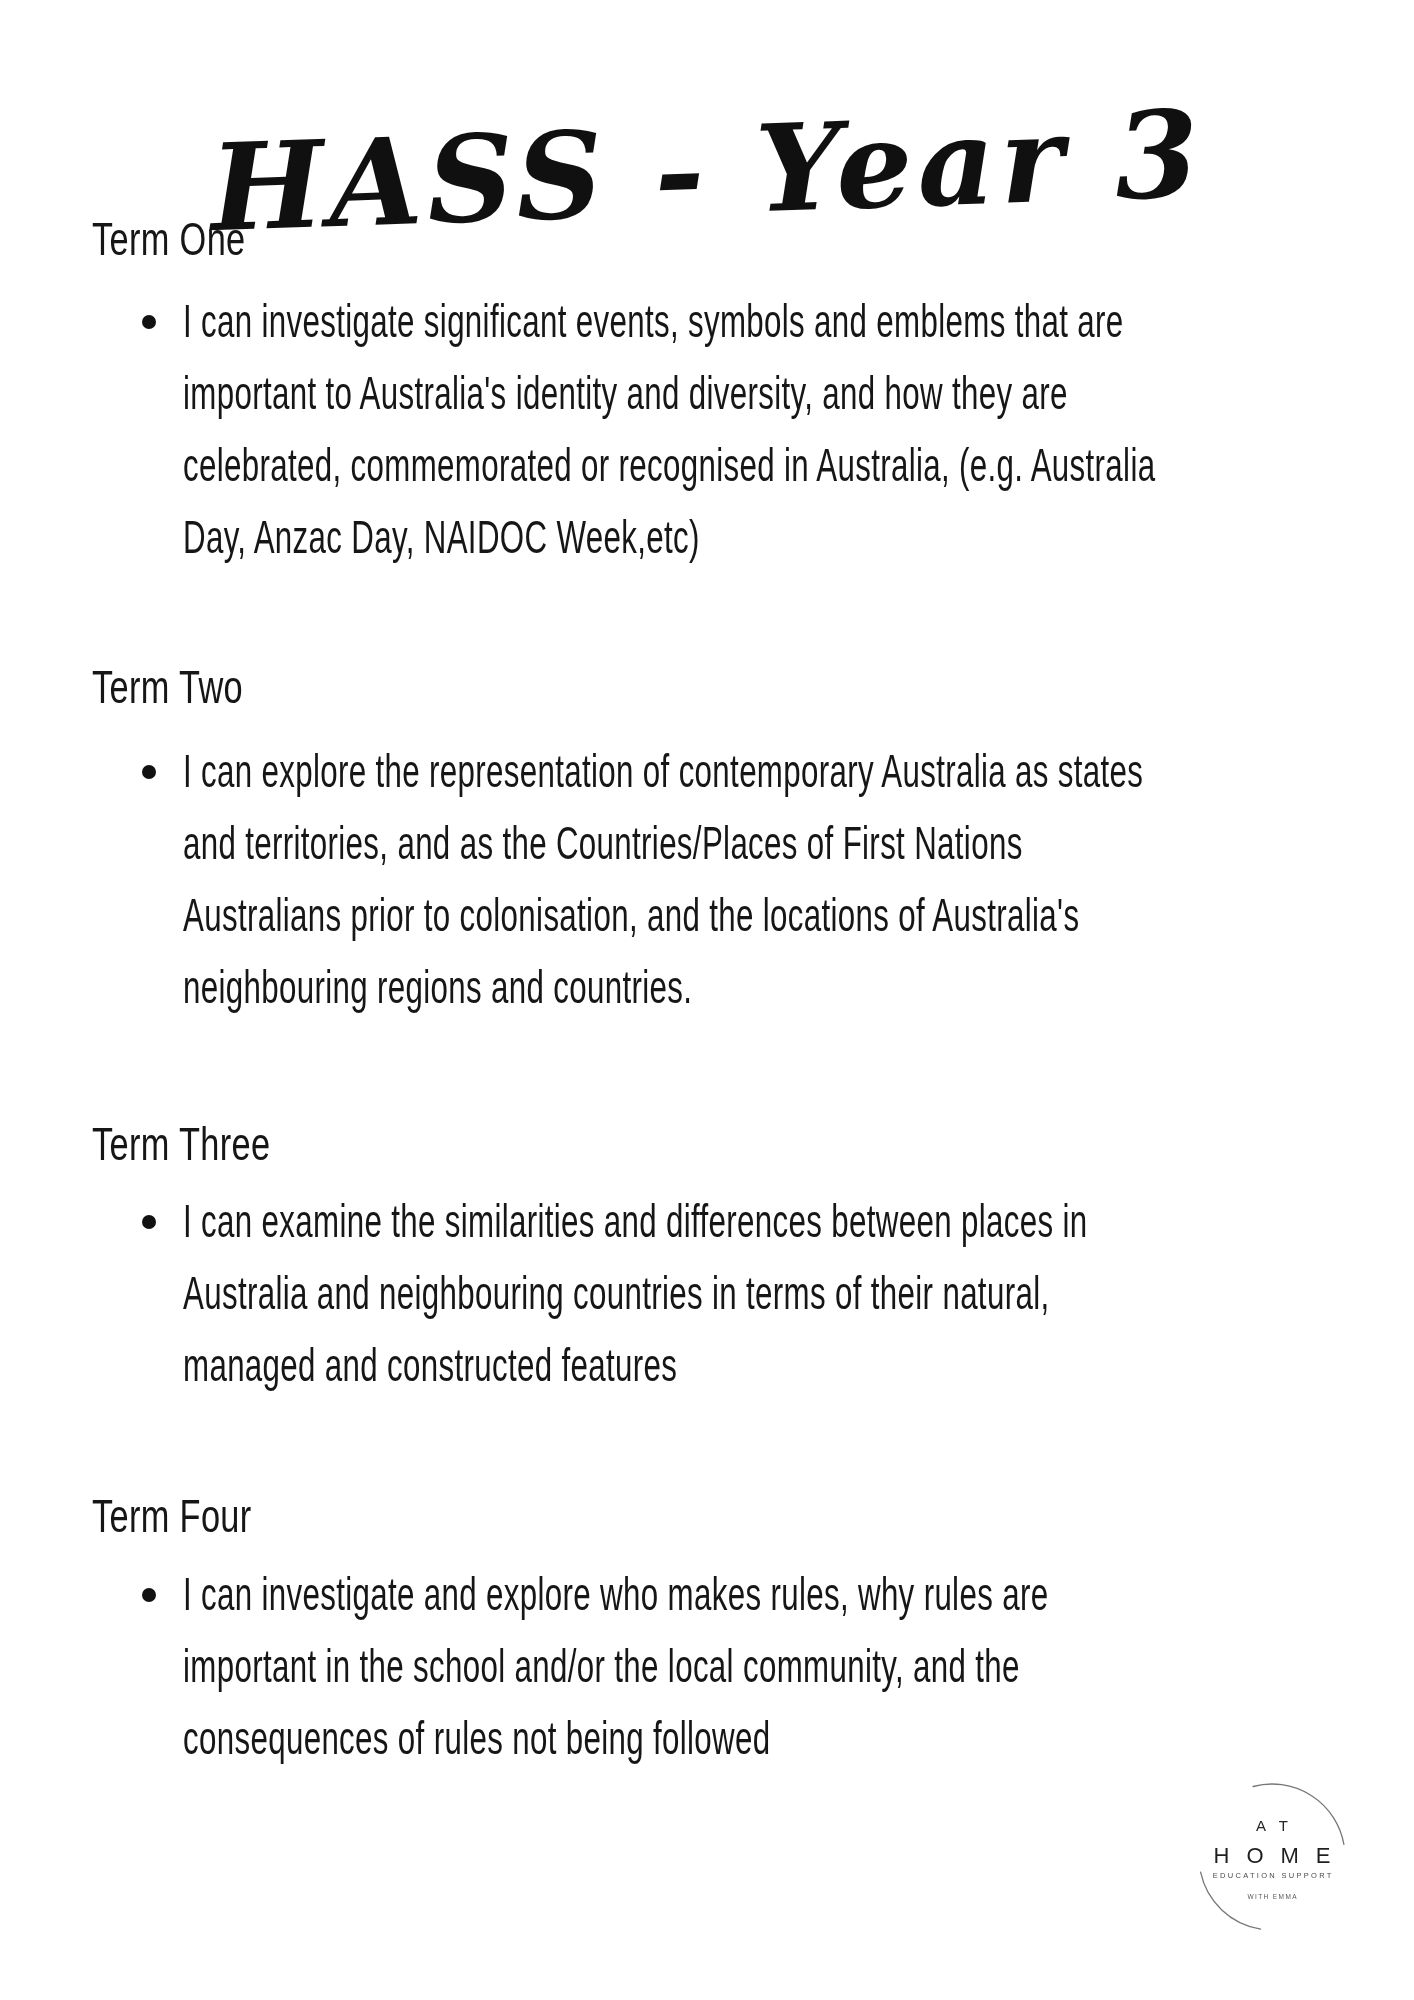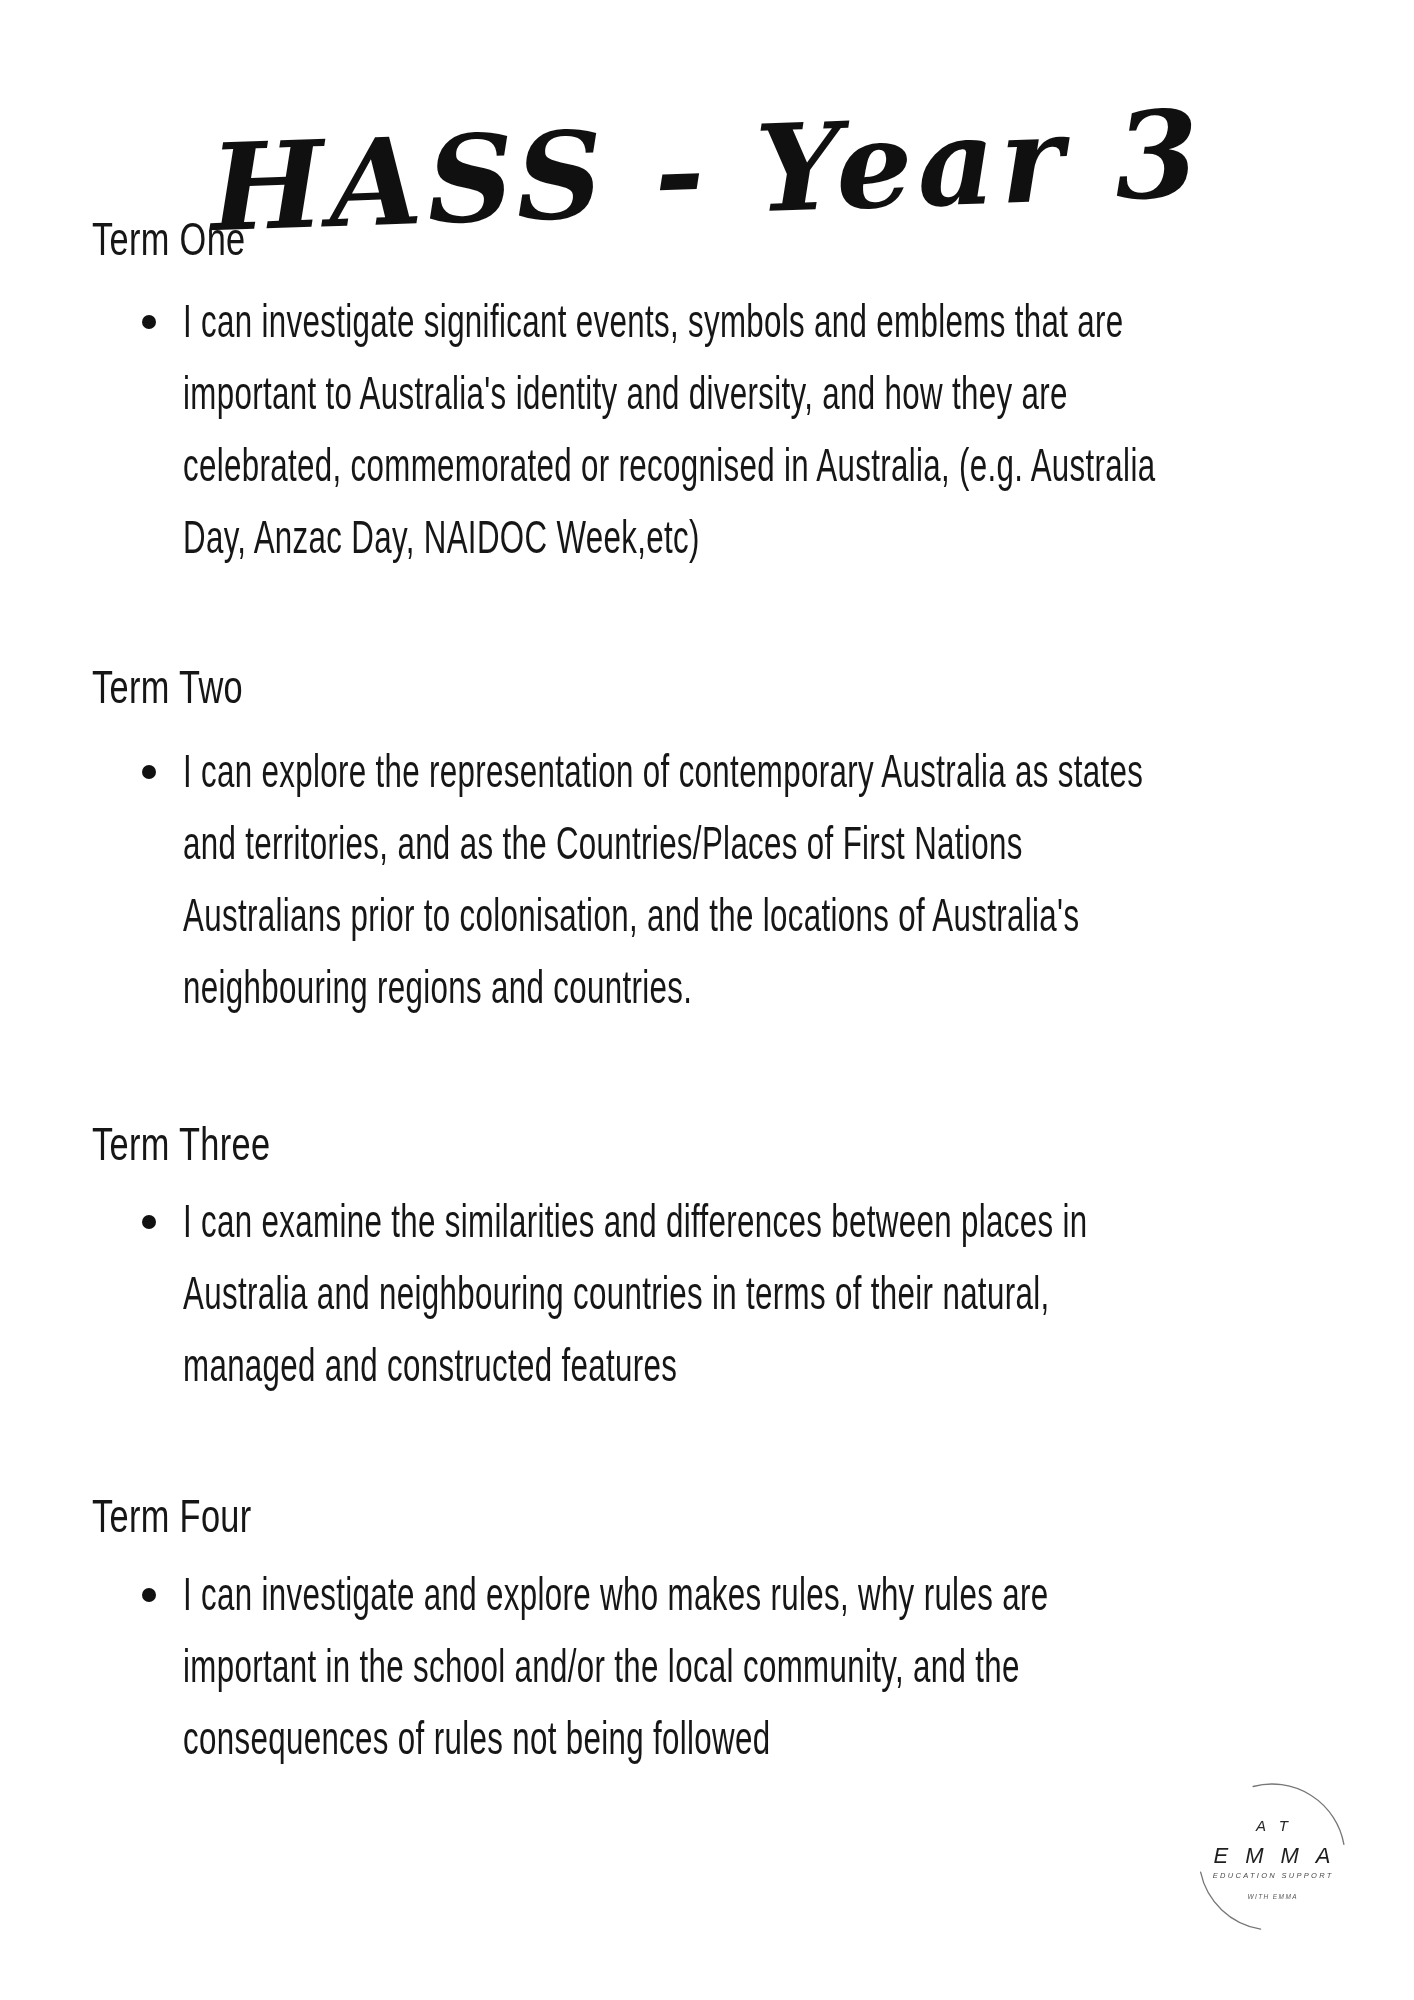--- a/index.html
+++ b/index.html
@@ -37,21 +37,21 @@
     border-radius:50%; background:#111;
   }
   .bullet-lines { margin-left:41px; }
   .bline {
     font-size:46px; line-height:72px; letter-spacing:.5px;
     transform:scaleX(.68); transform-origin:left top;
     white-space:nowrap; color:#161616;
   }
 
   
-  .logo { position:absolute; left:1192px; top:1777px; width:160px; height:160px;font-style:italic; }
+  .logo { position:absolute; left:1192px; top:1777px; width:160px; height:160px; }
   .logo svg { position:absolute; left:0; top:0; }
   .logo-line { position:absolute; left:0; width:100%; text-align:center; white-space:nowrap; }
   .logo-at   { top:40px;  font-size:15px;  letter-spacing:14px; padding-left:14px; box-sizing:border-box; color:#262626; }
   .logo-home { top:66px;  font-size:22px;  letter-spacing:17px; padding-left:17px; box-sizing:border-box; color:#1f1f1f; }
   .logo-edu  { top:94px;  font-size:7.5px; letter-spacing:2.3px; padding-left:2.3px; box-sizing:border-box; color:#4a4a4a; }
   .logo-emma { top:116px; font-size:6.5px; letter-spacing:1.4px; padding-left:1.4px; box-sizing:border-box; color:#585858; }
 </style>
 </head>
 <body>
 
@@ -100,18 +100,18 @@
       <div class="bline">consequences of rules not being followed</div>
     </div>
   </div>
 
   <div class="logo">
     <svg width="160" height="160" viewBox="0 0 160 160">
       <path d="M 61.1 9.5 A 73 73 0 0 1 151.9 67.3" fill="none" stroke="#777777" stroke-width="1.3" stroke-linecap="round"></path>
       <path d="M 68.6 152.1 A 73 73 0 0 1 8.6 95.2" fill="none" stroke="#777777" stroke-width="1.3" stroke-linecap="round"></path>
     </svg>
     <div class="logo-line logo-at">AT</div>
-    <div class="logo-line logo-home">EMMA</div>
+    <div class="logo-line logo-home">HOME</div>
     <div class="logo-line logo-edu">EDUCATION SUPPORT</div>
     <div class="logo-line logo-emma">WITH EMMA</div>
   </div>
 
 </div>
 
 </body></html>

